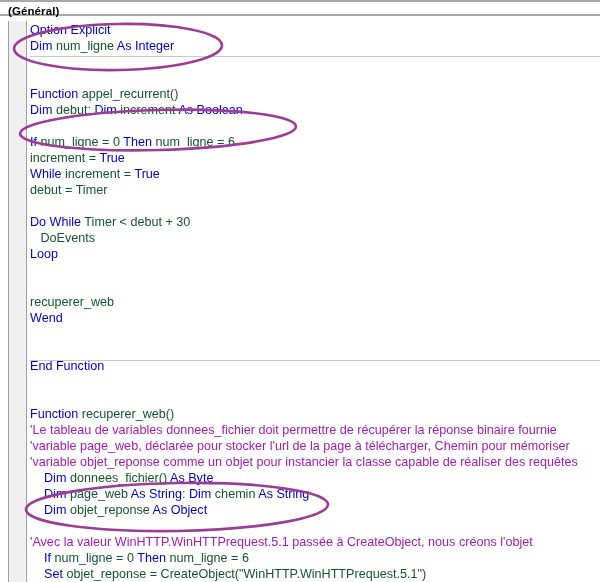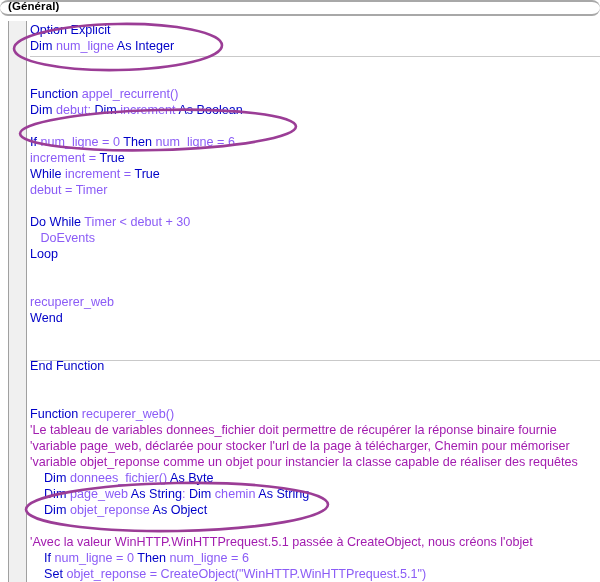--- a/index.html
+++ b/index.html
@@ -25,22 +25,21 @@
     position: absolute;
     left: 0;
     top: 0;
     width: 600px;
     height: 16px;
     background: #ffffff;
     border-top: 2px solid #a8a8a8;
     border-bottom: 2px solid #a8a8a8;
     box-sizing: border-box;
     display: flex;
-    align-items: flex-end;
-    border-radius: 8px;
+    align-items: flex-start;
   }
   .header-combo {
     height: 17px;
     display: flex;
     align-items: center;
     padding-left: 8px;
     box-sizing: border-box;
     font-size: 11.5px;
     font-weight: bold;
     color: #000000;
@@ -88,21 +87,21 @@
     font-size: 12.6px;
     line-height: 16px;
   }
   .ln {
     height: 16px;
     line-height: 16px;
     white-space: pre;
     overflow: visible;
   }
   .kw   { color: #0000c8; }
-  .txt  { color: #8b5cf6; }
+  .txt  { color: #14532d; }
   .cmt  { color: #a21caf; }
 
   
   .sep {
     position: absolute;
     left: 30px;
     width: 570px;
     height: 0;
     border-top: 1px solid #c9c9c9;
   }

